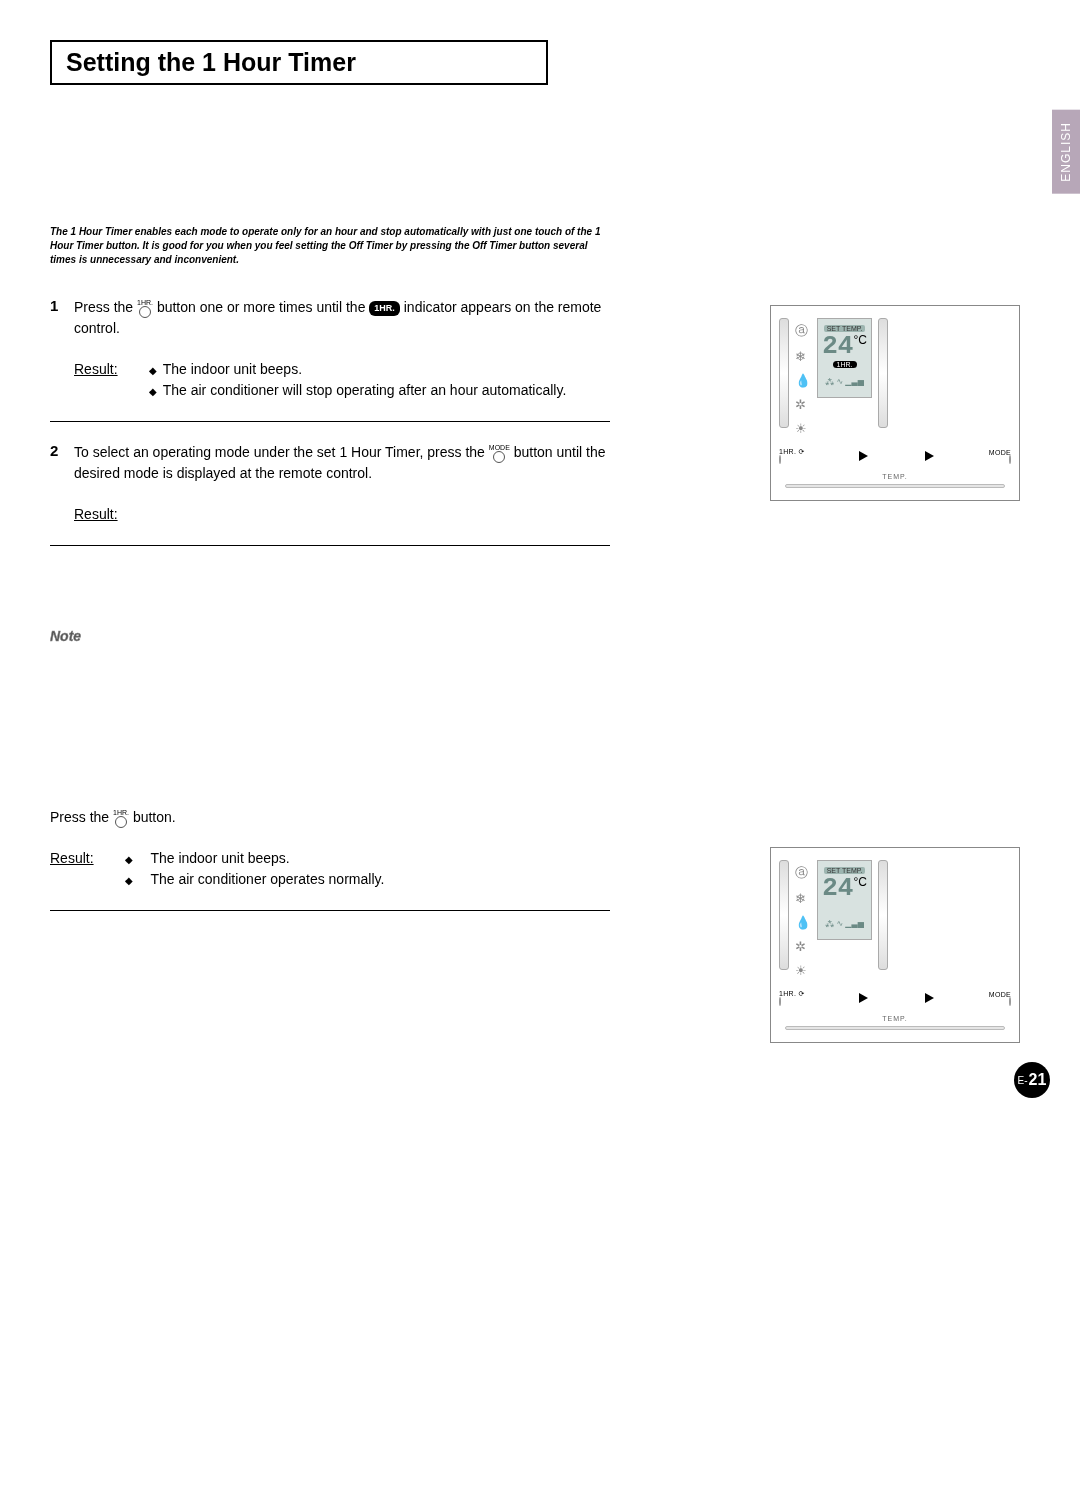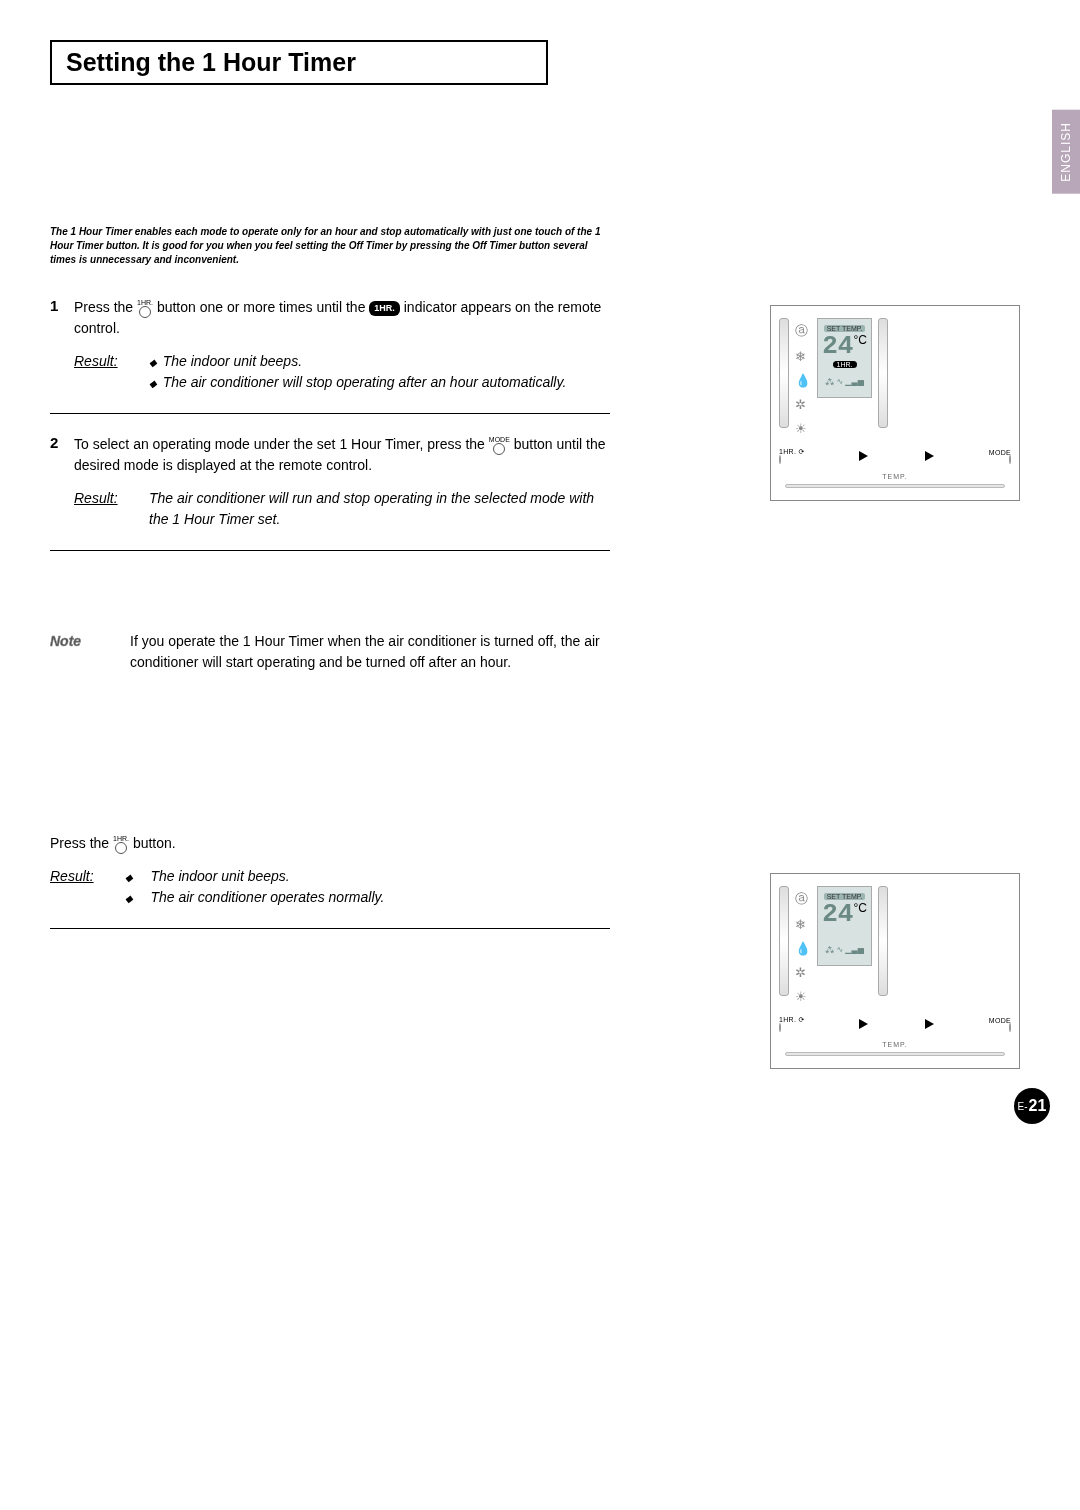--- a/index.html
+++ b/index.html
@@ -42,21 +42,21 @@
     margin-bottom: 30px;
   }
   .step-row {
     display: flex;
     border-bottom: 1px solid #000;
     padding-bottom: 20px;
     margin-bottom: 20px;
   }
   .step-num { width: 24px; font-weight: bold; flex-shrink: 0; }
   .step-body { flex: 1; line-height: 1.5; font-size: 14px; }
-  .result-row { display: flex; margin-top: 12px; font-style: italic; }
+  .result-row { display: flex; margin-top: 20px; }
   .result-label { text-decoration: underline; width: 75px; flex-shrink: 0; }
   .bullet-list { flex: 1; }
   .bullet-list .bl { display: flex; }
   .bullet-list .bl::before { content: "◆"; font-size: 10px; margin-right: 6px; margin-top: 4px; }
   .icon-btn {
     display: inline-block;
     vertical-align: middle;
     text-align: center;
     font-size: 7px;
     line-height: 1;
@@ -186,28 +186,26 @@
   <div class="step-row">
     <div class="step-num">2</div>
     <div class="step-body">
       <span>To select an operating mode under the set 1 Hour Timer, press the </span>
       <span class="icon-btn">
         <span>MODE</span><span class="circ"></span>
       </span>
       <span> button until the desired mode is displayed at the remote control.</span>
       <div class="result-row">
         <span class="result-label">Result:</span>
-        <div>The air conditioner will run and stop operating in the selected mode with the 1 Hour Timer set.</div>
       </div>
     </div>
   </div>
 
   <div class="note-row">
     <div class="note-label">Note</div>
-    <div>If you operate the 1 Hour Timer when the air conditioner is turned off, the air conditioner will start operating and be turned off after an hour.</div>
   </div>
 
 </div>
 
 <div class="side-col">
   <div class="remote-box">
     <div class="remote-inner">
       <div class="pillar"></div>
       <div class="top-select">
         <div class="mode-col">

